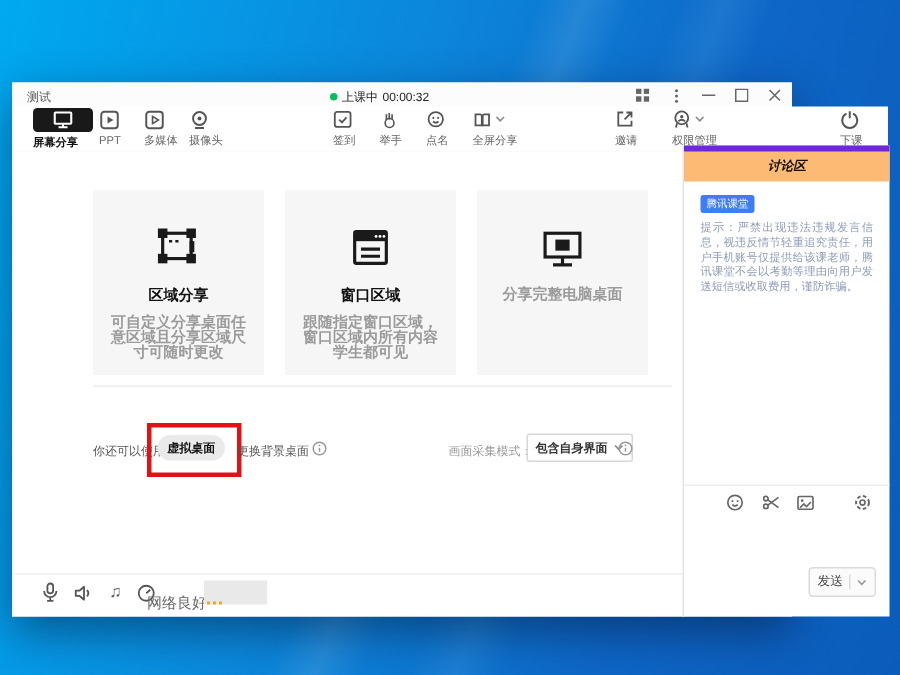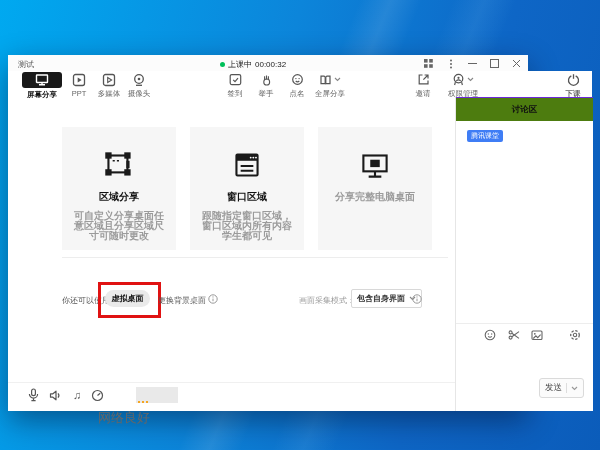--- a/index.html
+++ b/index.html
@@ -14,29 +14,29 @@
   
   .titlebar{position:relative;height:16px;background:#fcfcfc;}
   .app-title{position:absolute;left:10px;top:4px;color:#555;}
   .class-status{position:absolute;left:212px;top:4px;display:flex;align-items:center;gap:3px;color:#222;}
   .dot{width:5px;height:5px;border-radius:50%;background:var(--green,#00c05a);}
   .win-controls{position:absolute;right:6px;top:3px;display:flex;gap:11px;align-items:center;}
   .win-controls .wc{display:flex;align-items:center;justify-content:center;width:11px;height:11px;cursor:default;}
   
   .toolbar{position:absolute;top:16px;left:0;width:584px;height:30px;border-bottom:1px solid #efefef;background:#fff;}
   .tb-left{position:absolute;left:14px;top:1px;display:flex;gap:4px;}
-  .tb-item{display:flex;flex-direction:column;align-items:center;justify-content:flex-start;gap:2px;min-width:26px;height:28px;cursor:pointer;}
+  .tb-item{display:flex;flex-direction:column;align-items:flex-start;justify-content:flex-start;gap:2px;min-width:26px;height:28px;cursor:pointer;}
   .tb-item .lab{font-size:7.5px;color:#666;white-space:nowrap;}
   .tb-item.active .lab{color:#111;font-weight:bold;}
   .active-box{width:40px;height:19px;background:#191919;border-radius:3px;display:flex;align-items:center;justify-content:center;}
   .tb-ic{height:15px;display:flex;align-items:center;justify-content:center;}
   .tb-mid{position:absolute;left:214px;top:1px;display:flex;gap:5px;}
   .tb-invite{position:absolute;left:402px;top:1px;}
   .tb-perm{position:absolute;left:440px;top:1px;}
-  .tb-end{position:absolute;right:6px;top:1px;font-weight:bold;}
+  .tb-end{position:absolute;right:6px;top:1px;}
   .withcaret{display:flex;align-items:center;gap:2px;}
   
   .main{position:absolute;top:46px;left:0;width:448px;height:310px;background:#fff;}
   .card{position:absolute;top:26px;width:114px;height:123px;background:#f6f6f6;text-align:center;cursor:pointer;}
   .card .cicon{margin-top:18px;height:40px;display:flex;align-items:center;justify-content:center;}
   .card .ctitle{margin-top:5px;font-size:10px;font-weight:bold;color:#111;}
   .card .cdesc{margin:7px 10px 0;font-size:10px;line-height:10px;color:#9b9b9b;font-weight:bold;}
   .c1{left:54px;} .c2{left:182px;} .c3{left:310px;}
   .hr{position:absolute;top:156px;left:54px;width:386px;height:1px;background:#ededed;}
   .more-prefix{position:absolute;left:54px;top:194px;color:#555;}
@@ -46,30 +46,30 @@
   .more-suffix{position:absolute;left:150px;top:194px;color:#555;}
   .info1{position:absolute;left:200px;top:193px;}
   .cap-label{position:absolute;left:291px;top:194px;color:#999;}
   .cap-dd{position:absolute;left:343px;top:188px;height:17px;border:1px solid #d8d8d8;border-radius:2px;background:#fff;
     display:flex;align-items:center;gap:4px;padding:0 5px;cursor:pointer;}
   .cap-dd .val{font-weight:bold;color:#333;white-space:nowrap;}
   .info2{position:absolute;left:404px;top:193px;}
   
   .statusbar{position:absolute;top:281px;left:0;width:448px;height:24px;border-top:1px solid #f0f0f0;}
   .sb-ic{position:absolute;top:5px;width:14px;height:14px;display:flex;align-items:center;justify-content:center;cursor:pointer;}
-  .net-text{position:absolute;left:90px;top:26px;color:#666;font-size:13px;}
+  .net-text{position:absolute;left:90px;top:12px;color:#666;font-size:10px;}
   .preview-box{position:absolute;left:128px;top:4px;width:42px;height:16px;background:#e9e9e9;}
   .preview-box .odash{position:absolute;left:2px;bottom:0;width:12px;height:2px;
     background:repeating-linear-gradient(90deg,#f5a623 0 2px,transparent 2px 4px);}
   .music{font-size:11px;color:#555;line-height:1;}
   
   .panel{position:absolute;left:447px;top:42px;width:137px;height:314px;background:#fff;border-left:1px solid #e6e6e6;}
   .p-tabs{display:flex;height:24px;}
   .p-tab{flex:1;display:flex;align-items:center;justify-content:center;font-size:8.5px;cursor:pointer;}
-  .p-tab.active{background:#4d7c0f;border-top:1px solid #6d28d9;font-weight:bold;color:#111;}
+  .p-tab.active{background:#fdba74;border-top:4px solid #6d28d9;font-weight:bold;color:#111;font-style:italic;}
   .p-tab.idle{background:#f6f6f6;color:#555;border-left:1px solid #ebebeb;border-bottom:1px solid #ebebeb;}
   .p-badge-row{margin:9px 0 0 11px;}
   .p-badge{display:inline-block;background:var(--blue,#3f7df5);color:#fff;font-size:7px;padding:1px 4px;border-radius:2px;}
   .p-notice{margin:5px 11px 0;font-size:7.5px;line-height:9.8px;color:#8d9cba;text-align:justify;}
   .p-tools{position:absolute;top:226px;left:0;right:0;height:18px;border-top:1px solid #ededed;}
   .p-tools .pt{position:absolute;top:4px;width:13px;height:13px;display:flex;align-items:center;justify-content:center;cursor:pointer;}
   .send-btn{position:absolute;right:9px;bottom:13px;height:18px;border:1px solid #dadada;border-radius:3px;background:#fbfbfb;
     display:flex;align-items:center;padding:0 5px;gap:4px;cursor:pointer;}
   .send-btn .sl{font-size:8.5px;color:#444;}
   .send-sep{width:1px;height:10px;background:#ddd;}
@@ -355,20 +355,21 @@
       </div>
     </div>
 
     <div class="panel">
       <div class="p-tabs">
         <div class="p-tab active">讨论区</div>
       </div>
       <div class="p-badge-row">
         <span class="p-badge">腾讯课堂</span>
       </div>
+      <div class="p-notice">提示：严禁出现违法违规发言信息，视违反情节轻重追究责任，用户手机账号仅提供给该课老师，腾讯课堂不会以考勤等理由向用户发送短信或收取费用，谨防诈骗。</div>
 
       <div class="p-tools">
         <span class="pt" style="left:27px">
           <svg width="12" height="12" viewBox="0 0 12 12" fill="none" stroke="#666" stroke-width="1.1">
               <circle cx="6" cy="6" r="4.8"></circle>
               <circle cx="4.3" cy="5" r="0.65" fill="#666" stroke="none"></circle>
               <circle cx="7.7" cy="5" r="0.65" fill="#666" stroke="none"></circle>
               <path d="M4.2,7.4q1.8,1.7 3.6,0"></path>
             </svg>
         </span>

